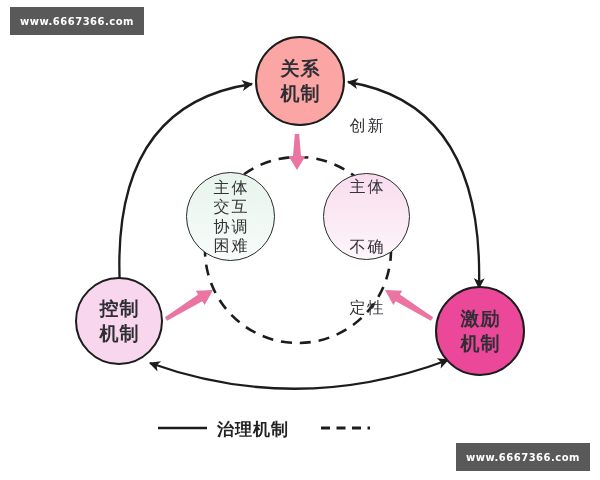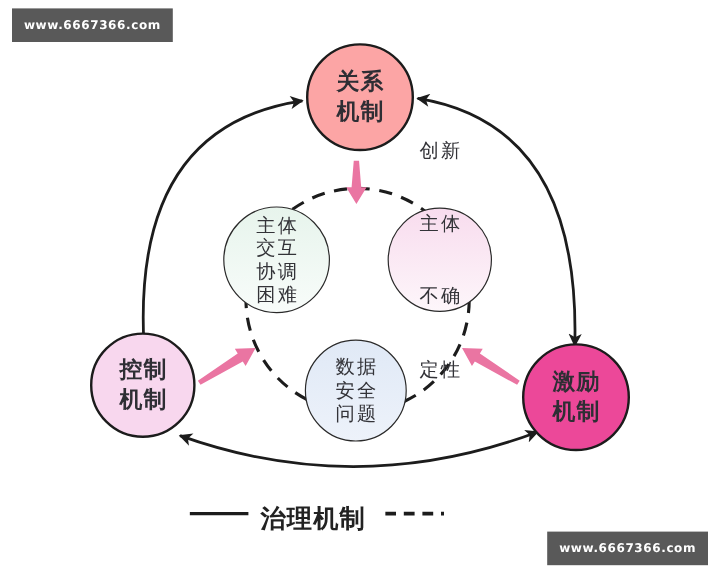--- a/index.html
+++ b/index.html
@@ -24,21 +24,21 @@
   .node-line{display:block;}
   #node-relation{left:255px;top:36px;width:90px;height:90px;background:#fca5a5;text-align:right;}
   #node-control{left:75px;top:277px;width:88px;height:88px;background:#f8d7ee;}
   #node-incentive{left:435px;top:286px;width:90px;height:90px;background:#ec4899;}
   #node-coordination{left:186px;top:172px;width:89px;height:89px;background:linear-gradient(180deg,#e7f4ec 0%,#f8fcfa 100%);}
   #node-uncertainty{left:323px;top:173px;width:87px;height:87px;background:linear-gradient(180deg,#f8dcee 0%,#fdf6fa 100%);gap:41px;}
   #node-datasec{left:254px;top:283px;width:85px;height:85px;background:linear-gradient(180deg,#e0e9f6 0%,#edf2fa 100%);}
   .legend-label{
     position:absolute;top:418px;height:22px;
     font-family:Liberation Mono, monospace;
-    font-size:21px;font-weight:600;color:#222;letter-spacing:1px;white-space:nowrap;
+    font-size:17px;font-weight:600;color:#222;letter-spacing:1px;white-space:nowrap;
   }
   #legend-solid-label{left:217px;}
   #legend-dashed-label{left:383px;}
   .legend-line{position:absolute;top:425px;}
   #legend-solid-line{left:158px;}
   #legend-dashed-line{left:321px;}
   .watermark{
     position:absolute;width:134px;height:28px;background:#595959;
     color:#ffffff;font-size:10px;font-weight:bold;letter-spacing:0.5px;
     display:flex;align-items:center;justify-content:center;white-space:nowrap;
@@ -90,25 +90,20 @@
     <span class="node-line">交互</span>
     <span class="node-line">协调</span>
     <span class="node-line">困难</span>
   </div>
   <div class="node node-inner" id="node-uncertainty">
     <span class="node-line">创新</span>
     <span class="node-line">主体</span>
     <span class="node-line">不确</span>
     <span class="node-line">定性</span>
   </div>
-  <div class="node node-inner" id="node-datasec">
-    <span class="node-line">数据</span>
-    <span class="node-line">安全</span>
-    <span class="node-line">问题</span>
-  </div>
 
   <svg class="legend-line" id="legend-solid-line" width="50" height="6">
     <line x1="0" y1="3" x2="49" y2="3" stroke-width="2.6" stroke="#1c1c1c"></line>
   </svg>
   <span class="legend-label" id="legend-solid-label">治理机制</span>
   <svg class="legend-line" id="legend-dashed-line" width="50" height="6">
     <line x1="0" y1="3" x2="49" y2="3" stroke-width="3" stroke-dasharray="9 6.5" stroke="#1c1c1c"></line>
   </svg>
 
   <div class="watermark" id="watermark-top-left">www.6667366.com</div>

